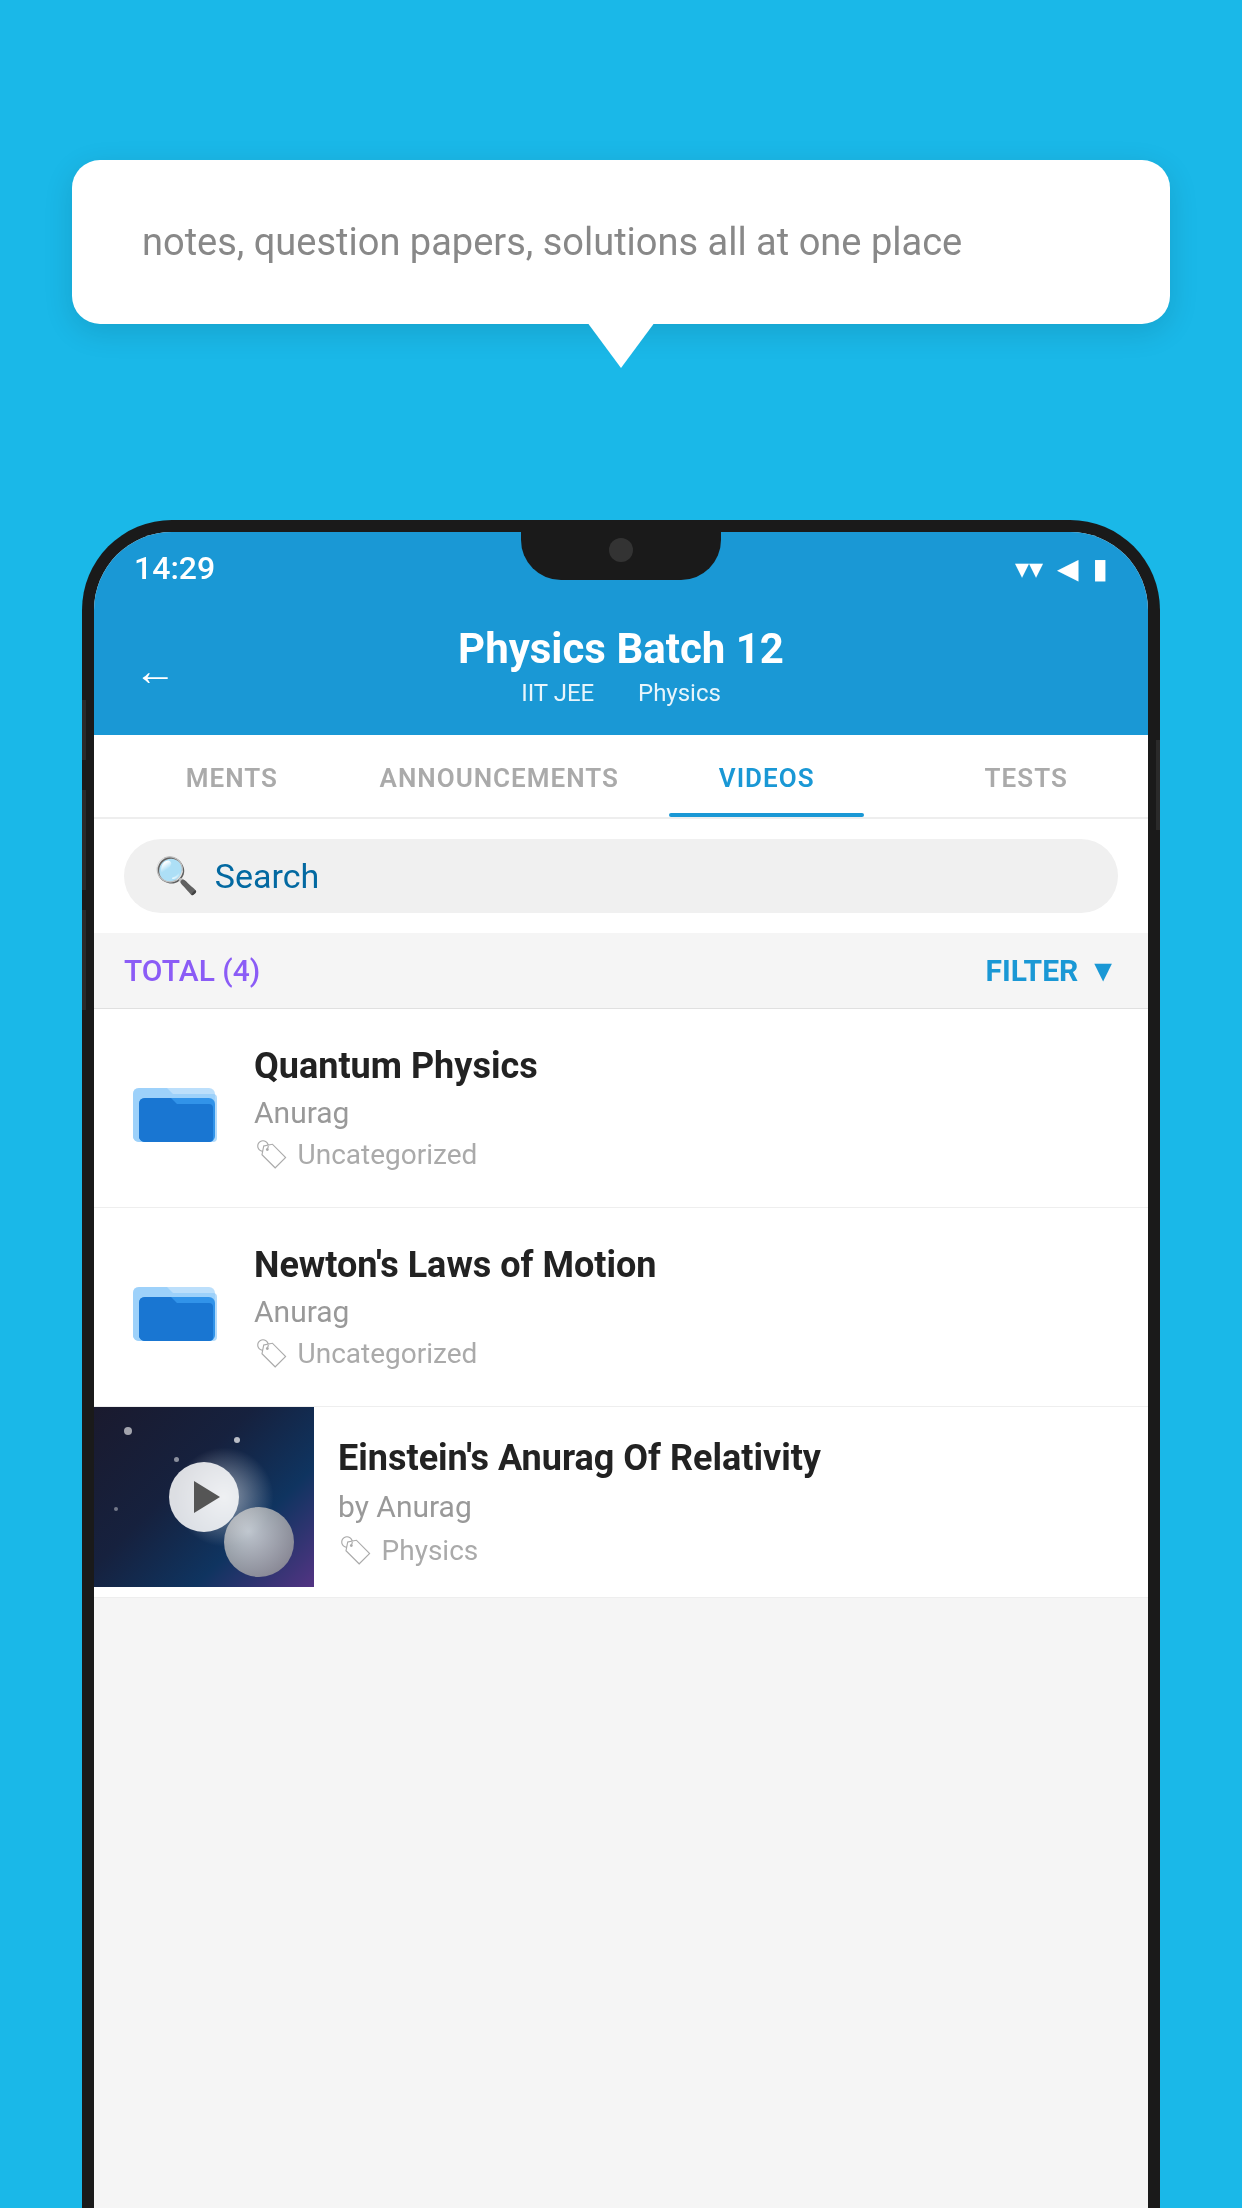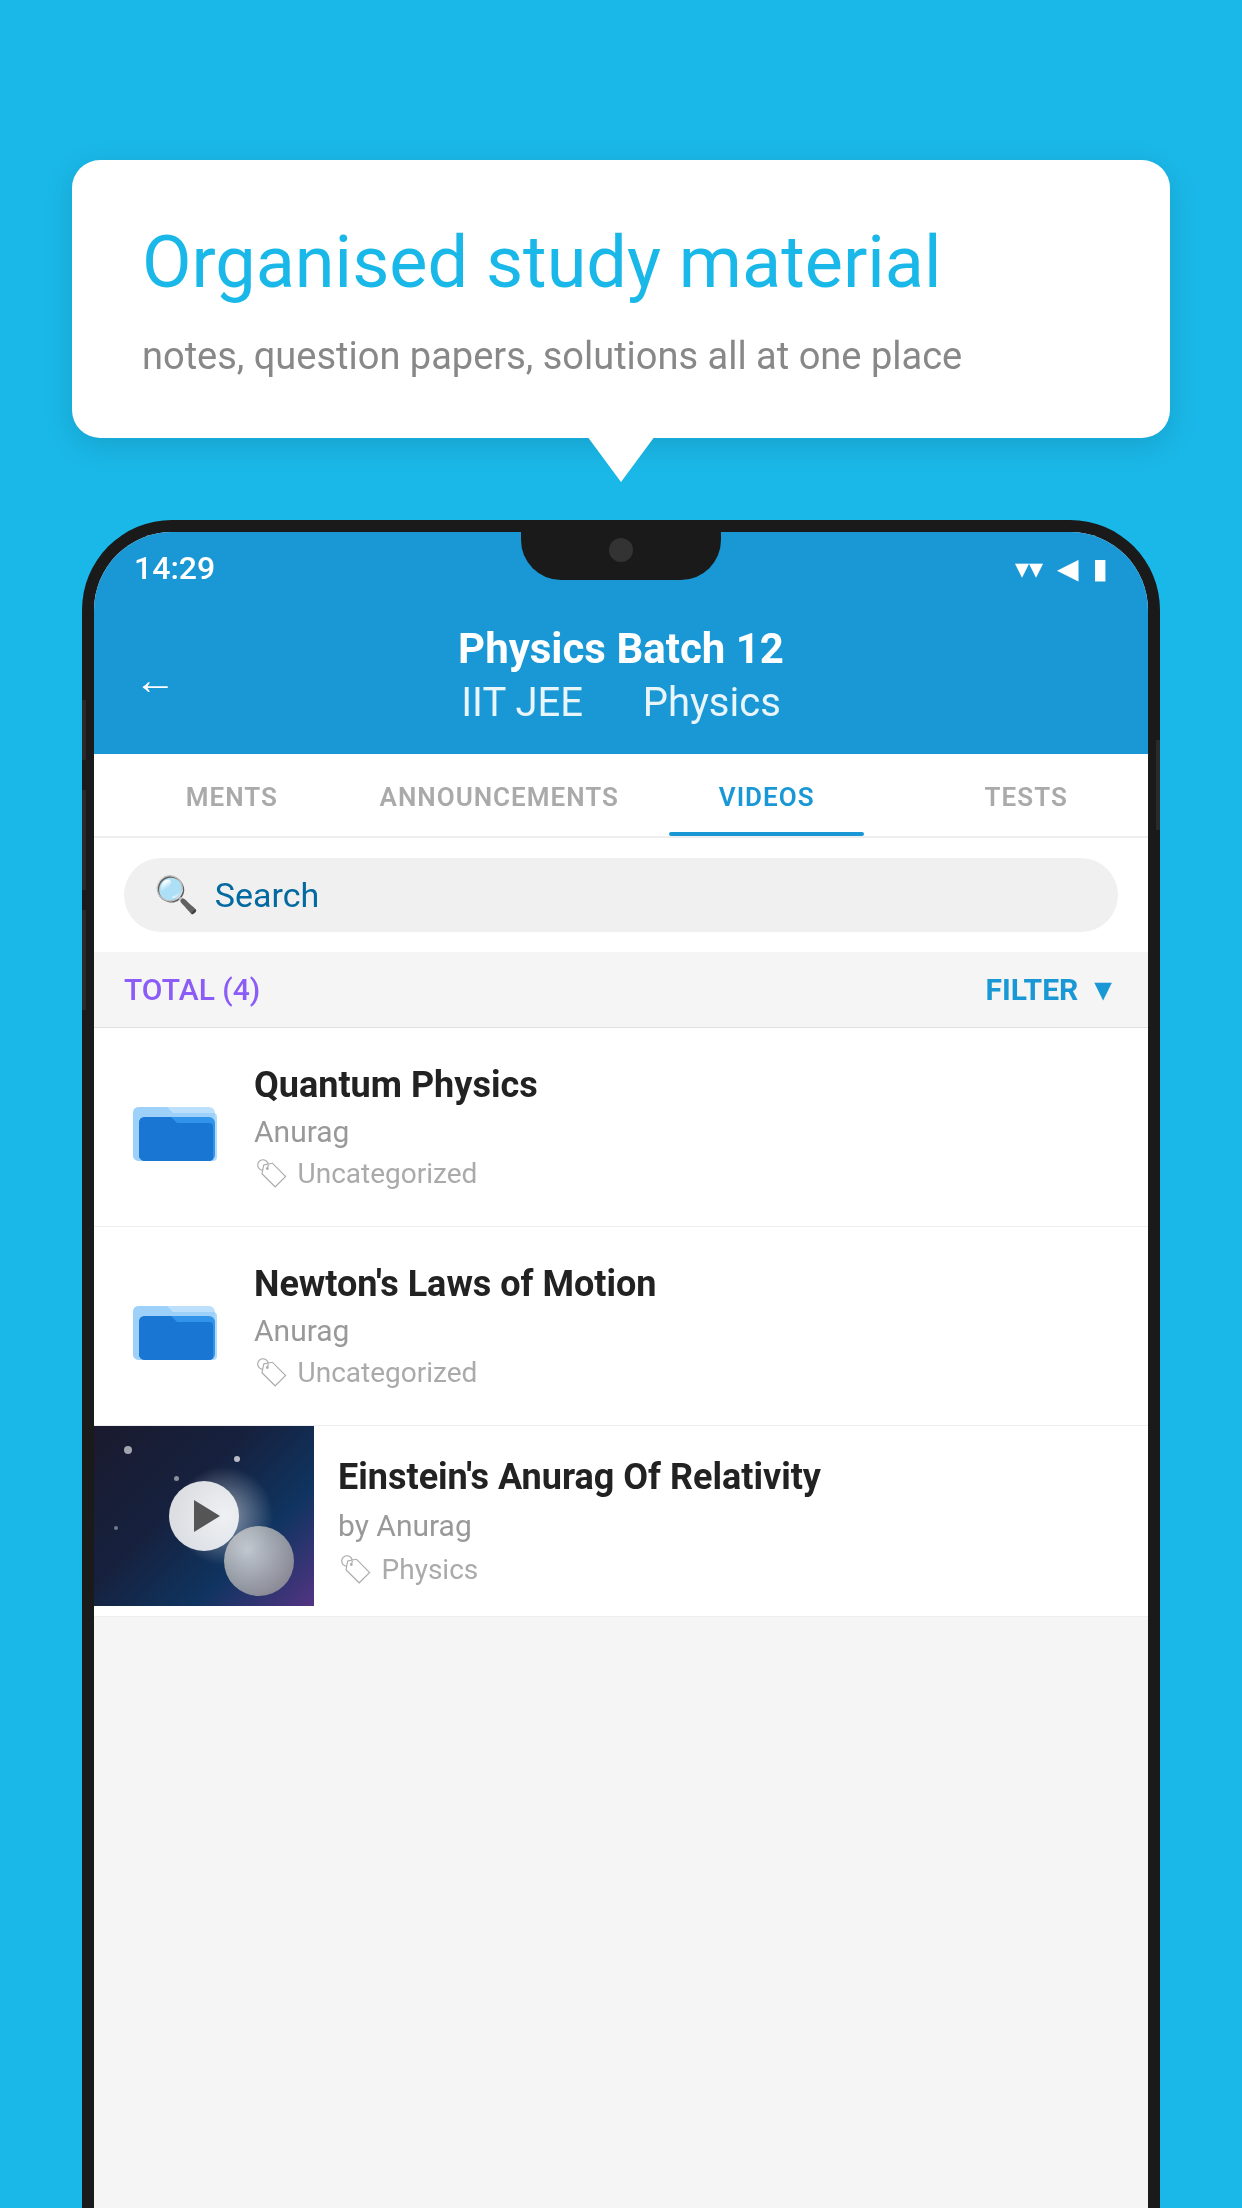--- a/index.html
+++ b/index.html
@@ -146,21 +146,21 @@
     }
 
     .header-title {
       color: white;
       font-size: 42px;
       font-weight: 700;
     }
 
     .header-subtitle {
       color: rgba(255,255,255,0.9);
-      font-size: 40px;
+      font-size: 24px;
       margin-top: 6px;
     }
 
     .header-subtitle span {
       margin: 0 10px;
     }
 
     
     .tabs-bar {
       background: white;
@@ -415,21 +415,20 @@
       width: 12px;
       height: 100px;
       background: #2a2a2a;
       border-radius: 4px 0 0 4px;
     }
   </style>
 </head>
 <body>
 
 <div class="speech-bubble">
-  <div class="bubble-title">Organised study material</div>
   <div class="bubble-subtitle">notes, question papers, solutions all at one place</div>
 </div>
 
 <div class="phone-frame">
 
   <div class="phone-side-btn-right"></div>
   <div class="phone-side-btn-left-1"></div>
   <div class="phone-side-btn-left-2"></div>
   <div class="phone-side-btn-left-3"></div>
 

